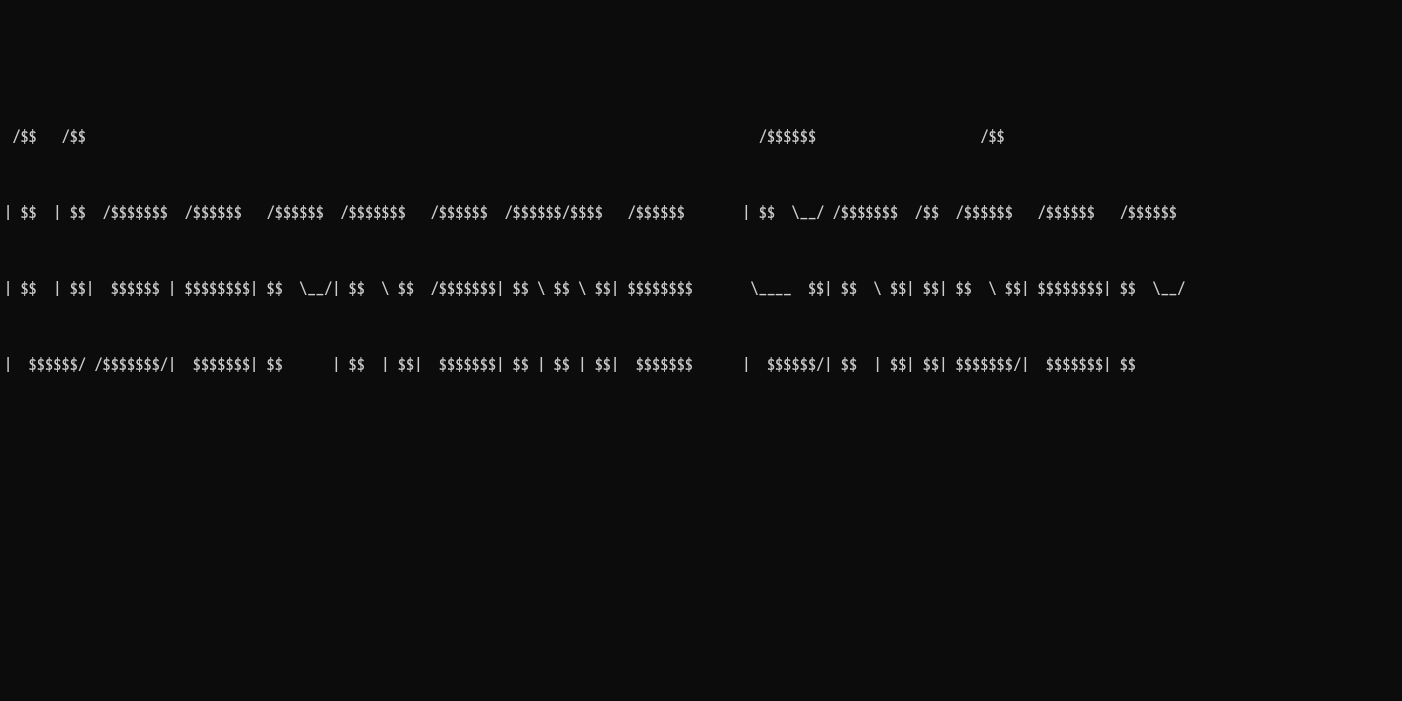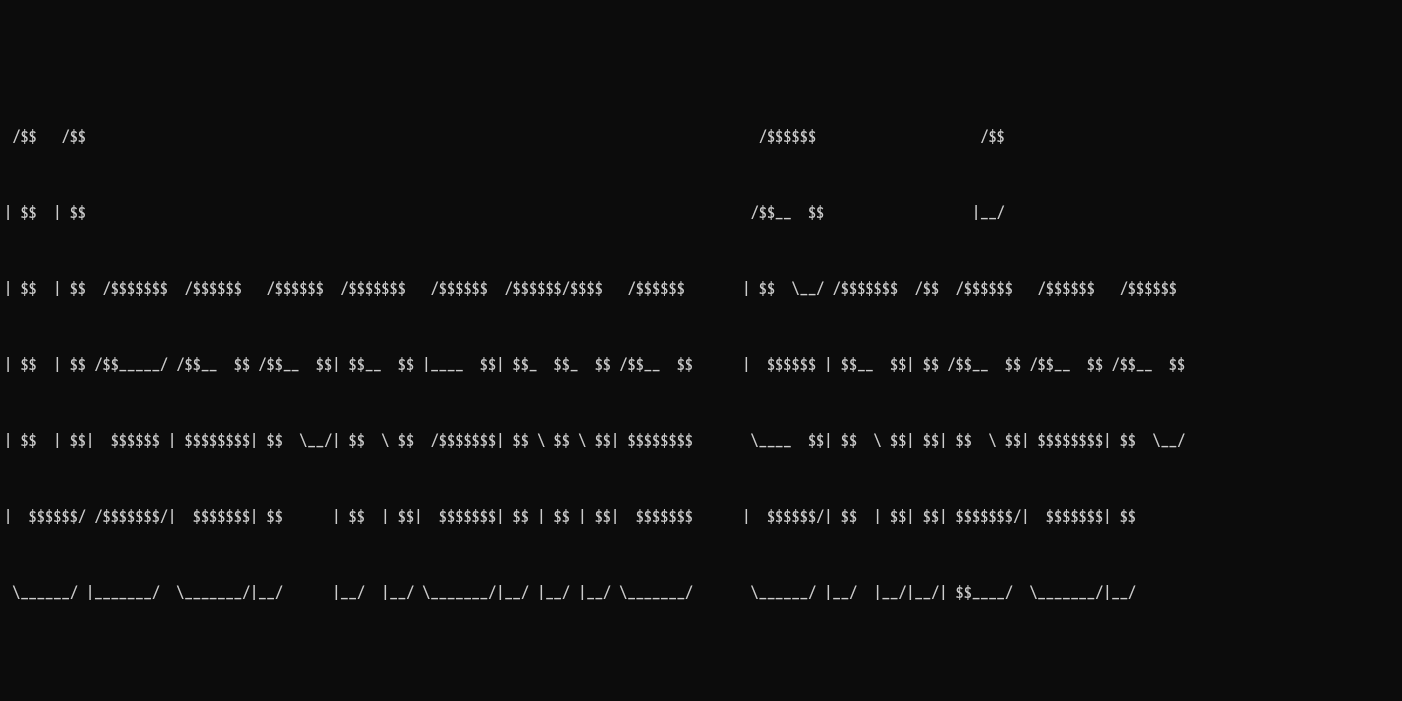--- a/index.html
+++ b/index.html
@@ -20,26 +20,23 @@
     font-size: 14px;
   }
 </style>
 </head>
 <body>
 
 
 
 <div class="ascii">
 <div> /$$   /$$                                                                                  /$$$$$$                    /$$</div>
-<div>| $$  | $$                                                                                 /$$__  $$                  |__/</div>
 <div>| $$  | $$  /$$$$$$$  /$$$$$$   /$$$$$$  /$$$$$$$   /$$$$$$  /$$$$$$/$$$$   /$$$$$$       | $$  \__/ /$$$$$$$  /$$  /$$$$$$   /$$$$$$   /$$$$$$</div>
-<div>| $$  | $$ /$$_____/ /$$__  $$ /$$__  $$| $$__  $$ |____  $$| $$_  $$_  $$ /$$__  $$      |  $$$$$$ | $$__  $$| $$ /$$__  $$ /$$__  $$ /$$__  $$</div>
 <div>| $$  | $$|  $$$$$$ | $$$$$$$$| $$  \__/| $$  \ $$  /$$$$$$$| $$ \ $$ \ $$| $$$$$$$$       \____  $$| $$  \ $$| $$| $$  \ $$| $$$$$$$$| $$  \__/</div>
 <div>|  $$$$$$/ /$$$$$$$/|  $$$$$$$| $$      | $$  | $$|  $$$$$$$| $$ | $$ | $$|  $$$$$$$      |  $$$$$$/| $$  | $$| $$| $$$$$$$/|  $$$$$$$| $$</div>
-<div> \______/ |_______/  \_______/|__/      |__/  |__/ \_______/|__/ |__/ |__/ \_______/       \______/ |__/  |__/|__/| $$____/  \_______/|__/</div>
 
 
 
 </div>
 
 
 
 
 
 

